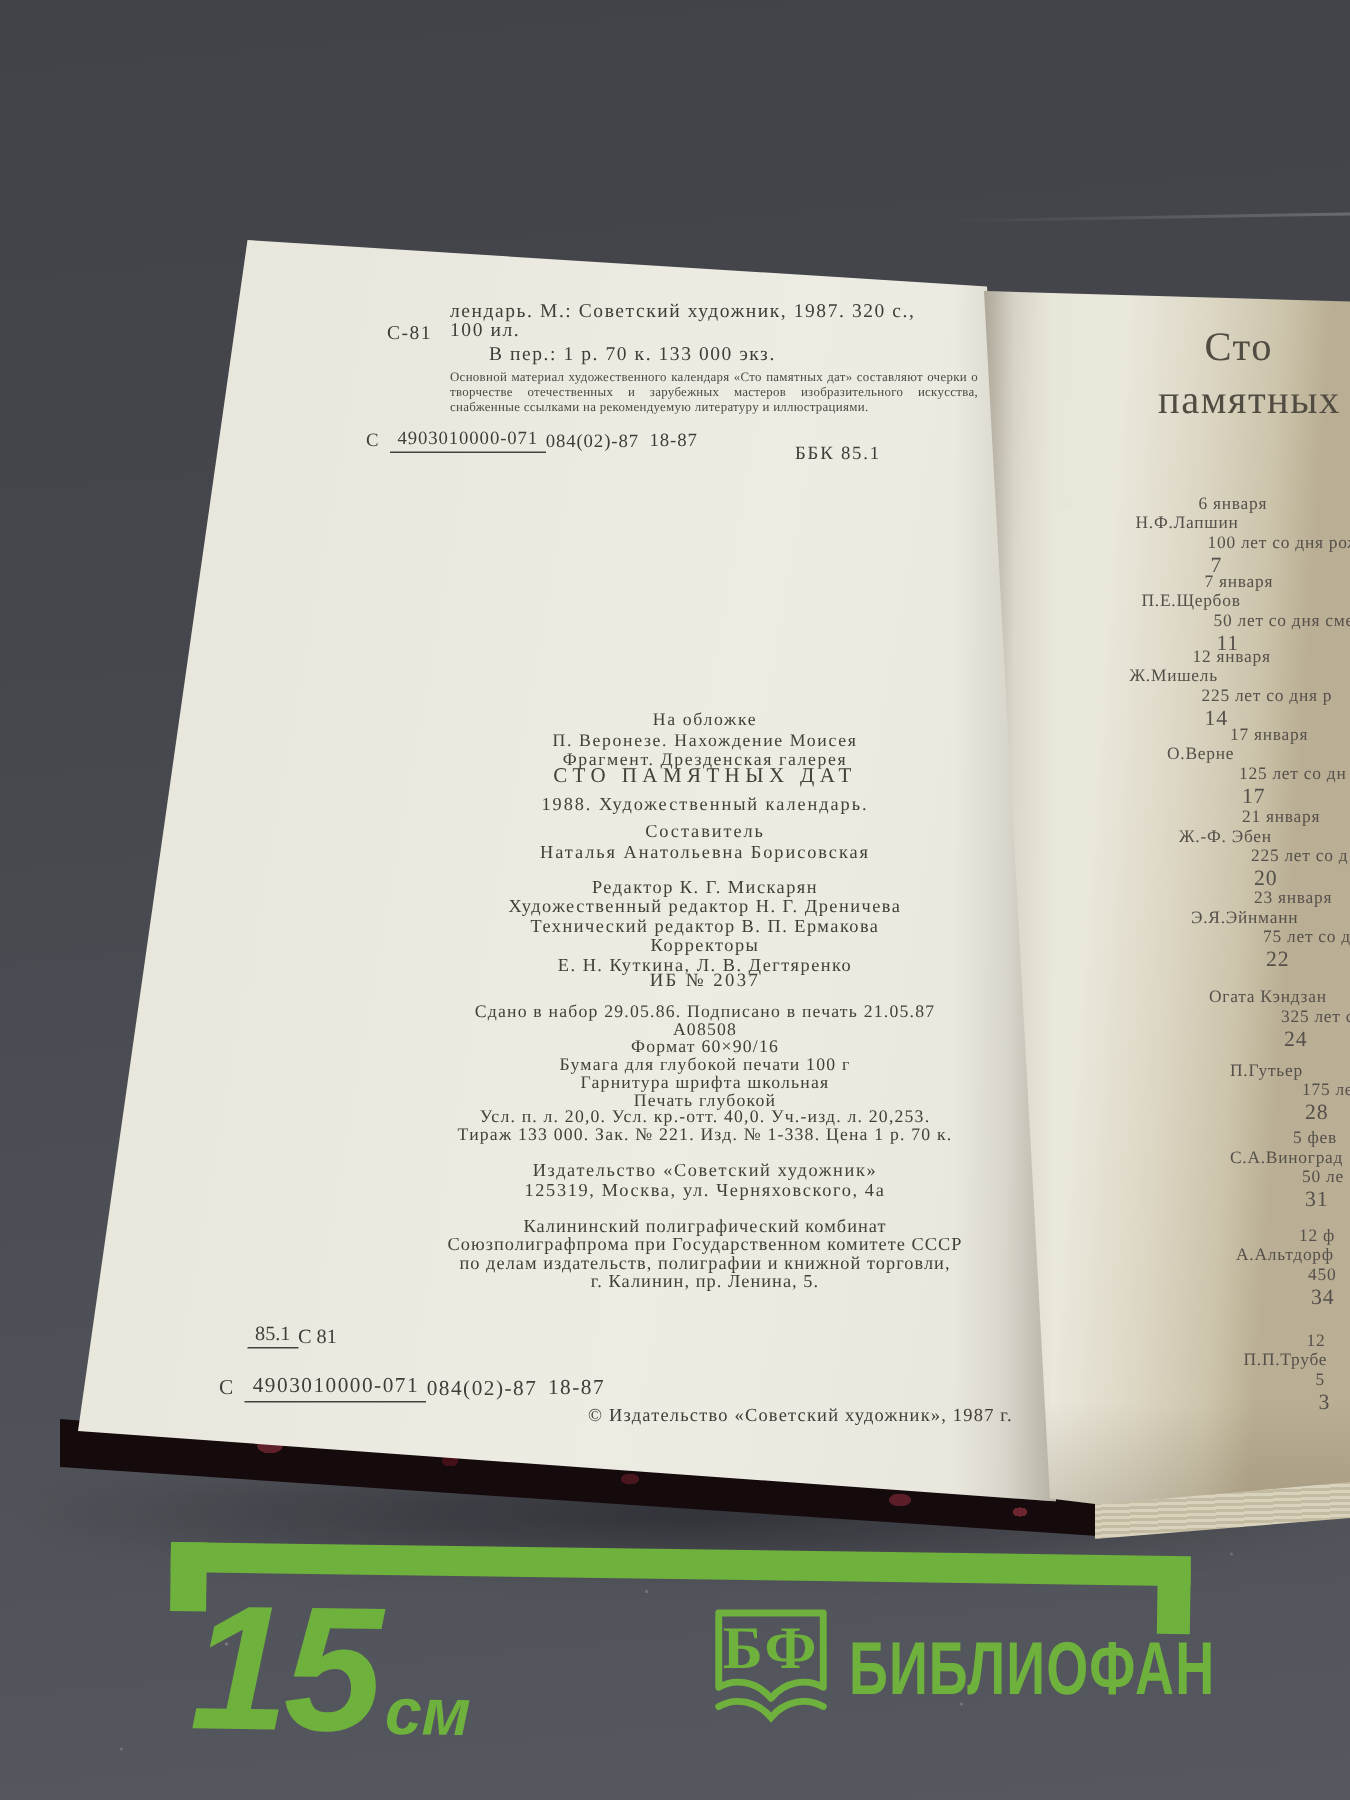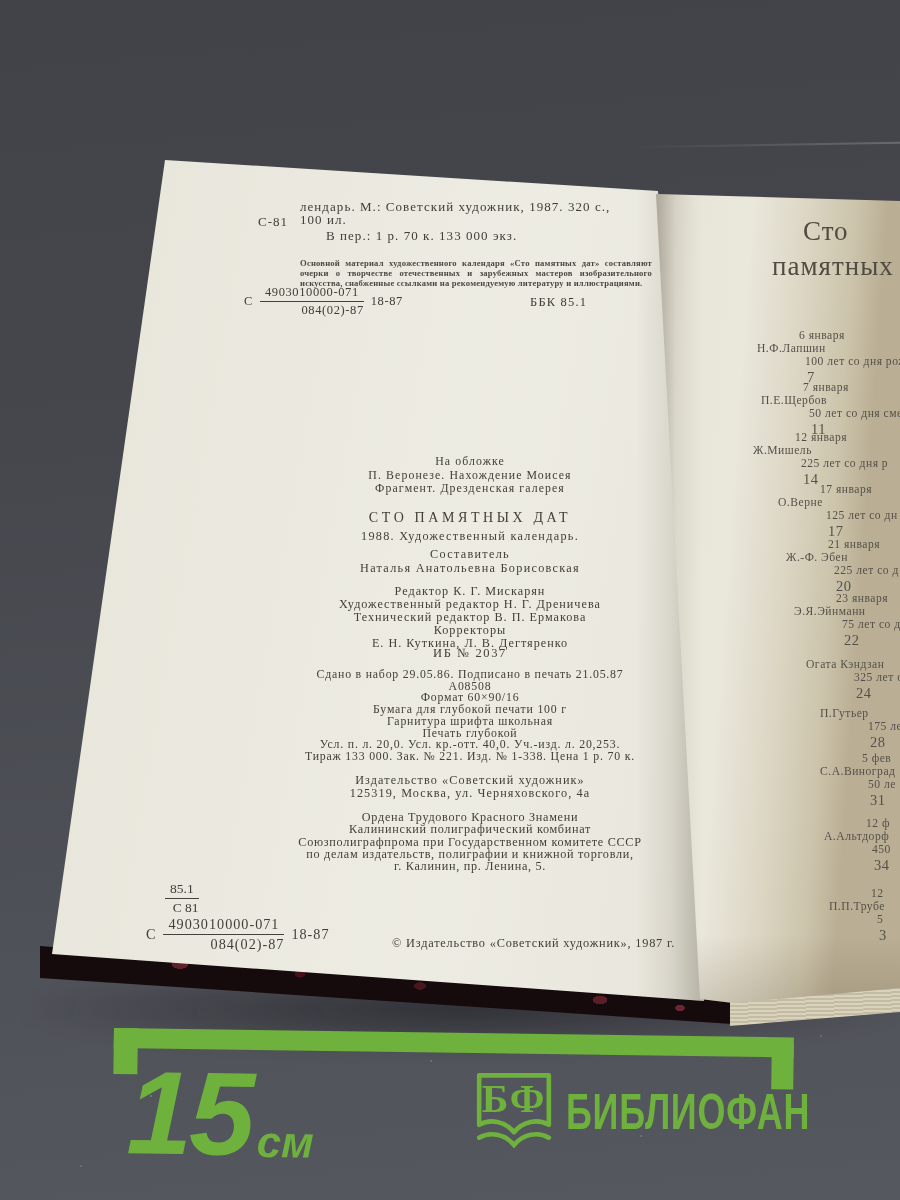--- a/index.html
+++ b/index.html
@@ -46,32 +46,32 @@
   .right-page::after { content:""; position:absolute; inset:0; pointer-events:none;
     background:
       linear-gradient(to right, rgba(60,50,35,0.30) 656px, rgba(60,50,35,0.08) 676px, rgba(60,50,35,0) 702px),
       linear-gradient(to bottom, rgba(0,0,0,0) 935px, rgba(90,75,50,0.18) 1000px); }
   
   .biblio { position:absolute; left:300px; top:200px; width:352px;
     font-size:13px; line-height:13.4px; letter-spacing:1.05px; color:#403d37; }
   .biblio .rec { white-space:nowrap; }
   .biblio .first { text-indent:26px; }
   .price { margin-left:26px; margin-top:2px; white-space:nowrap; }
-  .annotation { margin-top:16px; font-size:8.6px; line-height:10px; letter-spacing:0.2px;
-    text-align:justify; color:#4c4942;font-weight:bold; }
+  .annotation { margin-top:4px; font-size:8.6px; line-height:10px; letter-spacing:0.2px;
+    text-align:justify; color:#4c4942; }
   .biblio-code { position:absolute; left:246px; top:214px; font-size:13px;
     letter-spacing:1px; color:#403d37;margin-left:12px; }
   .catalog { position:absolute; left:244px; top:285px; display:flex; align-items:center;
     font-size:12.5px; letter-spacing:0.6px; color:#403d37; }
-  .frac { display:inline-flex; flex-direction:column; align-items:flex-end; margin:0 7px; }
+  .frac { display:inline-flex; flex-direction:row; align-items:center; margin:0 7px; }
   .frac .num { padding:0 5px 1px; border-bottom:1.3px solid #45423c; }
   .frac .den { padding-top:1px; }
   .bbk { position:absolute; left:530px; top:295px; font-size:12.5px; letter-spacing:1.2px; color:#403d37; }
   .cblock { position:absolute; left:210px; width:520px; text-align:center; color:#434037; }
-  .cover-note { top:455px; font-size:11.8px; line-height:13.6px; letter-spacing:1.1px; }
+  .cover-note { top:473px; font-size:11.8px; line-height:13.6px; letter-spacing:1.1px; }
   .title-block { top:510px; }
   .main-title { font-size:14px; letter-spacing:3.6px; }
   .subtitle { font-size:12.2px; letter-spacing:1.3px; margin-top:3px; }
   .compiler { top:548px; font-size:12.2px; line-height:13.8px; letter-spacing:1.3px; }
   .staff { top:585px; font-size:12.2px; line-height:12.9px; letter-spacing:1px; }
   .ib { top:646px; font-size:12.5px; letter-spacing:1.6px; }
   .print-info { top:669px; font-size:11.8px; line-height:11.7px; letter-spacing:0.8px; }
   .publisher { top:774px; font-size:12.2px; line-height:12.7px; letter-spacing:1.1px; }
   .printing-house { top:811px; font-size:12.2px; line-height:12.3px; letter-spacing:0.7px; }
   .bottom-bbk { position:absolute; left:158px; top:881px; font-size:13.5px; color:#403d37; }
@@ -182,21 +182,20 @@
     <div>Усл. п. л. 20,0. Усл. кр.-отт. 40,0. Уч.-изд. л. 20,253.</div>
     <div>Тираж 133 000. Зак. № 221. Изд. № 1-338. Цена 1 р. 70 к.</div>
   </div>
 
   <div class="cblock publisher">
     <div>Издательство «Советский художник»</div>
     <div>125319, Москва, ул. Черняховского, 4а</div>
   </div>
 
   <div class="cblock printing-house">
-    <div>Ордена Трудового Красного Знамени</div>
     <div>Калининский полиграфический комбинат</div>
     <div>Союзполиграфпрома при Государственном комитете СССР</div>
     <div>по делам издательств, полиграфии и книжной торговли,</div>
     <div>г. Калинин, пр. Ленина, 5.</div>
   </div>
 
   <div class="bottom-bbk">
     <span class="frac">
       <span class="num">85.1</span>
       <span class="den">С 81</span>

